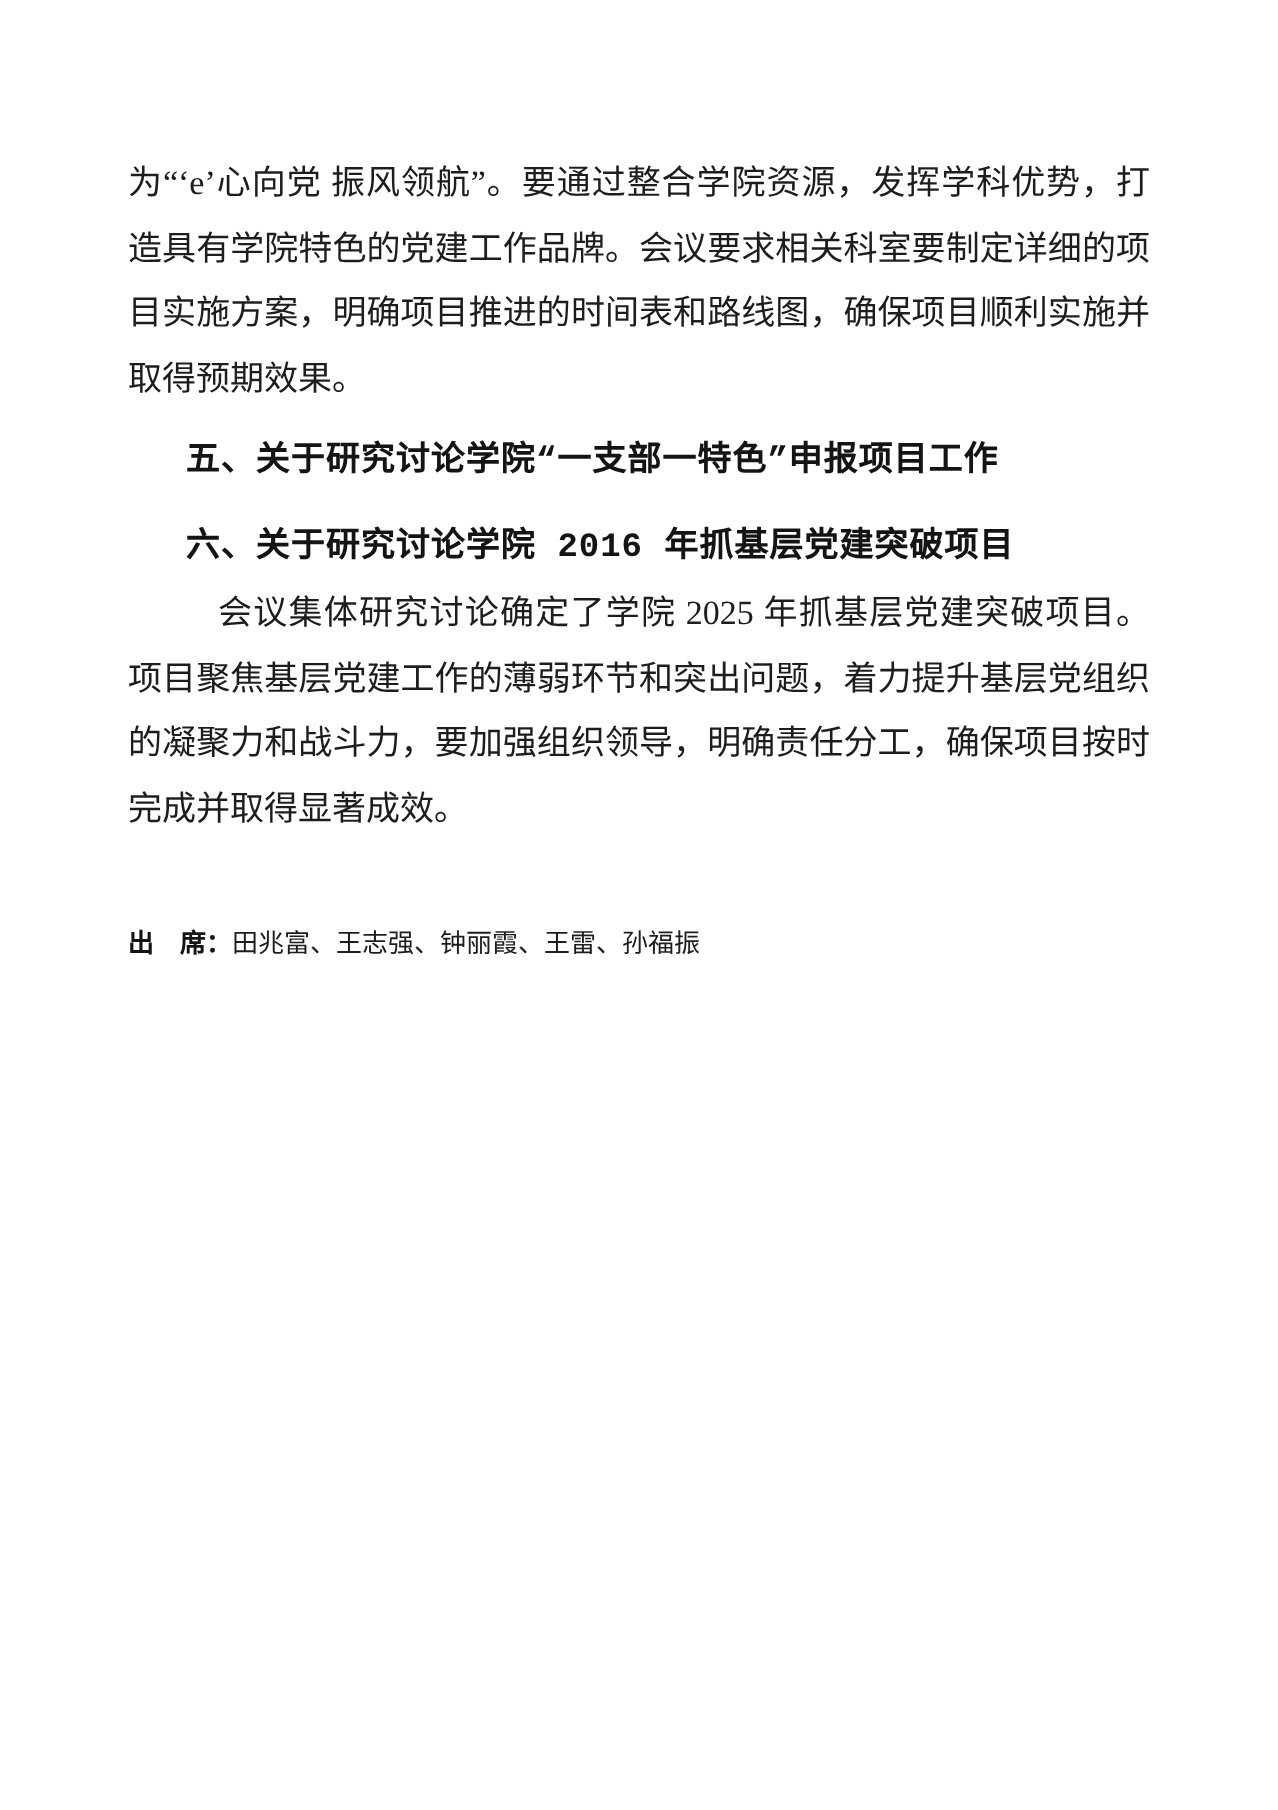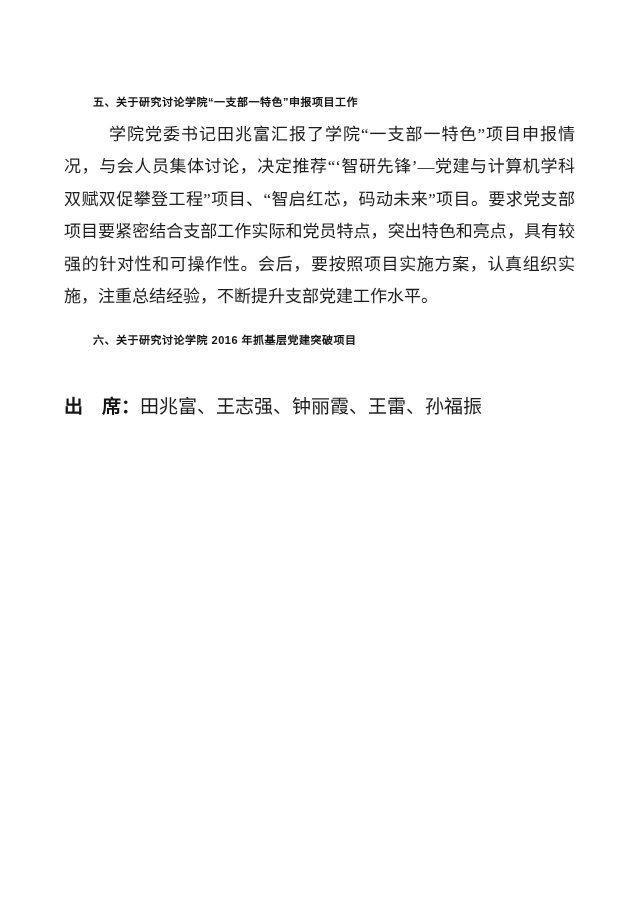--- a/index.html
+++ b/index.html
@@ -24,58 +24,59 @@
     color: #1d1d1d;
     text-align: justify;
     text-justify: inter-character;
     text-indent: 45px;
   }
   .para.continuation {
     text-indent: 0;
   }
   .heading {
     margin: 10px 0 0 0;
-    font-family: Liberation Sans, sans-serif;
+    font-family: Liberation Mono, monospace;
     font-weight: 700;
-    font-size: 11px;
+    font-size: 17px;
     line-height: 32.5px;
     color: #141414;
     text-indent: 29px;
     letter-spacing: 0.5px;
     text-align: left;
   }
   .attendance {
     margin-top: 35px;
   }
   .att-line {
     margin: 0;
     font-family: "Liberation Serif", "DejaVu Serif", serif;
-    font-size: 19px;
+    font-size: 13px;
     line-height: 32.5px;
     color: #1d1d1d;
     text-align: left;
   }
   .att-label {
     font-family: "Liberation Sans", "DejaVu Sans", sans-serif;
     font-weight: 700;
     color: #141414;
   }
 </style>
 </head>
 <body>
 
 <div class="page">
 
+  <p class="para continuation">为“‘e’心向党 振风领航”。要通过整合学院资源，发挥学科优势，打造具有学院特色的党建工作品牌。会议要求相关科室要制定详细的项目实施方案，明确项目推进的时间表和路线图，确保项目顺利实施并取得预期效果。</p>
 
   <h2 class="heading">五、关于研究讨论学院“一支部一特色”申报项目工作</h2>
 
-  <p class="para">学院党委书记田兆富汇报了学院“一支部一特色”项目申报情况，与会人员集体讨论，决定推荐“‘智研先锋’—党建与计算机学科双赋双促攀登工程”项目、“智启红芯，码动未来”项目。要求党支部项目要紧密结合支部工作实际和党员特点，突出特色和亮点，具有较强的针对性和可操作性。会后，要按照项目实施方案，认真组织实施，注重总结经验，不断提升支部党建工作水平。</p>
 
   <h2 class="heading">六、关于研究讨论学院 2016 年抓基层党建突破项目</h2>
 
+  <p class="para">会议集体研究讨论确定了学院 2025 年抓基层党建突破项目。项目聚焦基层党建工作的薄弱环节和突出问题，着力提升基层党组织的凝聚力和战斗力，要加强组织领导，明确责任分工，确保项目按时完成并取得显著成效。</p>
 
   <div class="attendance">
     <p class="att-line">
       <span class="att-label">出　席：</span><span>田兆富、王志强、钟丽霞、王雷、孙福振</span>
     </p>
   </div>
 
 </div>
 
 </body></html>

